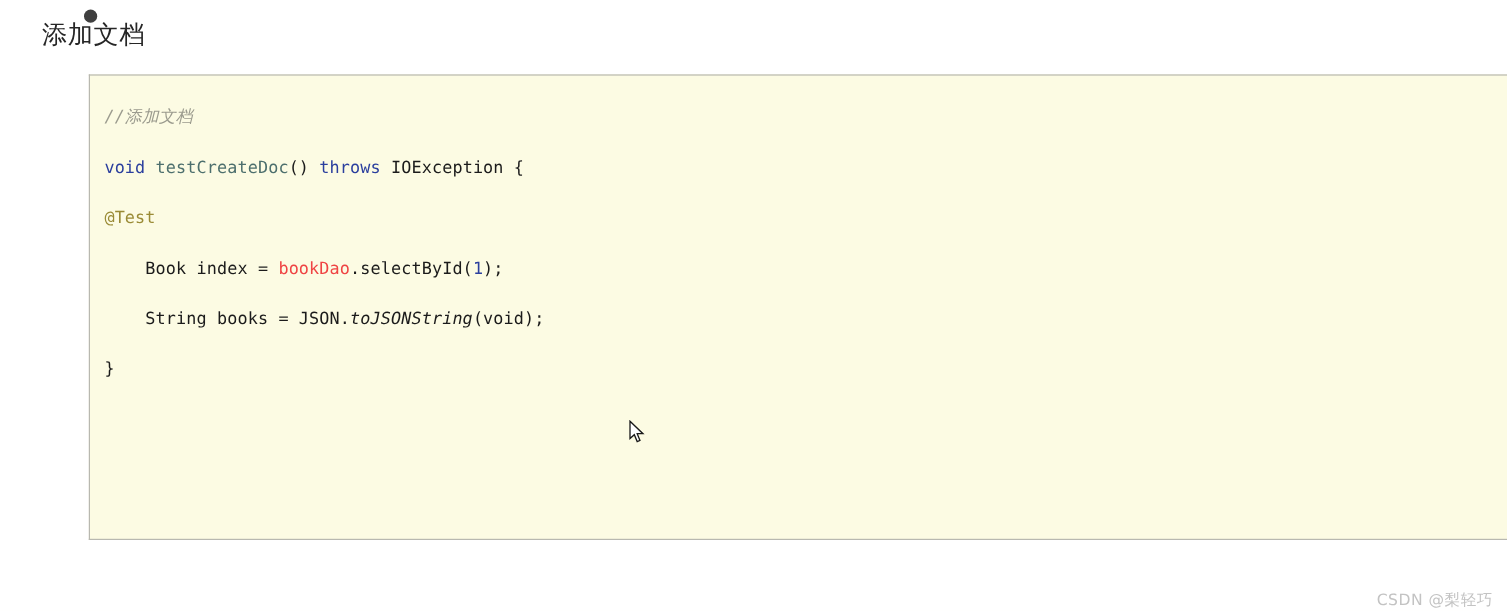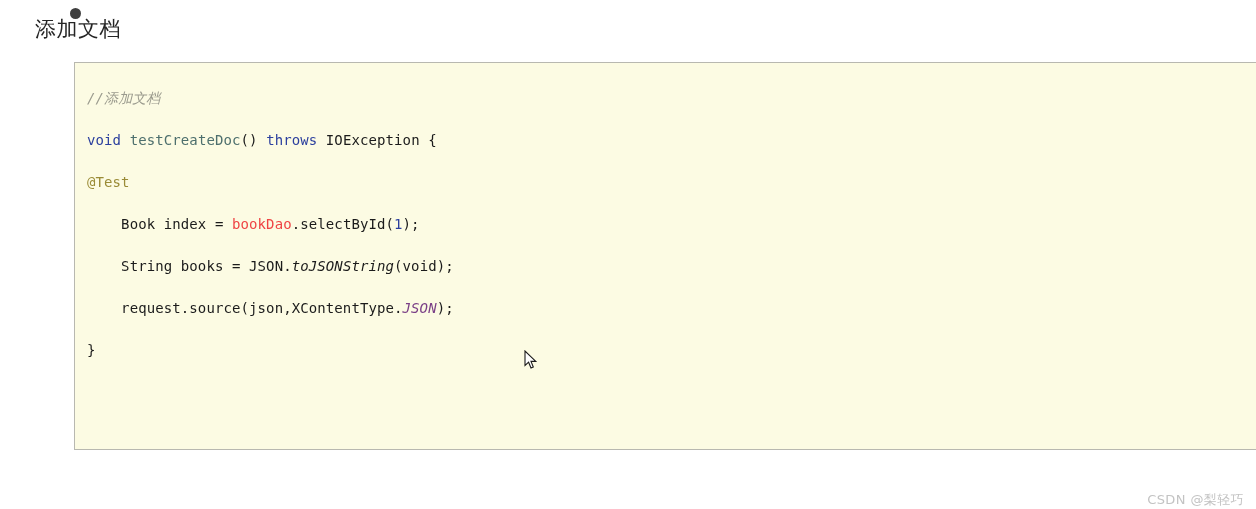--- a/index.html
+++ b/index.html
@@ -111,21 +111,20 @@
   <span class="heading-title">添加文档</span>
 </div>
 
 <div class="code-block">
   <div class="code-inner" id="code-lines">
       <div class="code-line"><span class="tok-comment">//添加文档</span></div>
       <div class="code-line"><span class="tok-keyword">void</span><span class="tok-plain"> </span><span class="tok-method">testCreateDoc</span><span class="tok-plain">() </span><span class="tok-keyword">throws</span><span class="tok-plain"> IOException {</span></div>
       <div class="code-line"><span class="tok-anno">@Test</span></div>
       <div class="code-line"><span class="tok-plain">    Book index = </span><span class="tok-field">bookDao</span><span class="tok-plain">.selectById(</span><span class="tok-number">1</span><span class="tok-plain">);</span></div>
       <div class="code-line"><span class="tok-plain">    String books = JSON.</span><span class="tok-italic">toJSONString</span><span class="tok-plain">(void);</span></div>
-      <div class="code-line"><span class="tok-plain">    request.source(json,XContentType.</span><span class="tok-static-it">JSON</span><span class="tok-plain">);</span></div>
       <div class="code-line"><span class="tok-plain">}</span></div>
     </div>
 </div>
 
 <div class="mouse-cursor">
   <svg width="14" height="20" viewBox="0 0 14 20" xmlns="http://www.w3.org/2000/svg">
     <path d="M1,1 L1,15.5 L4.6,12.2 L7,18 L9.3,17 L7,11.4 L11.8,11.4 Z" fill="#ffffff" stroke="#1a1a1a" stroke-width="1.1" stroke-linejoin="miter"></path>
   </svg>
 </div>
 

